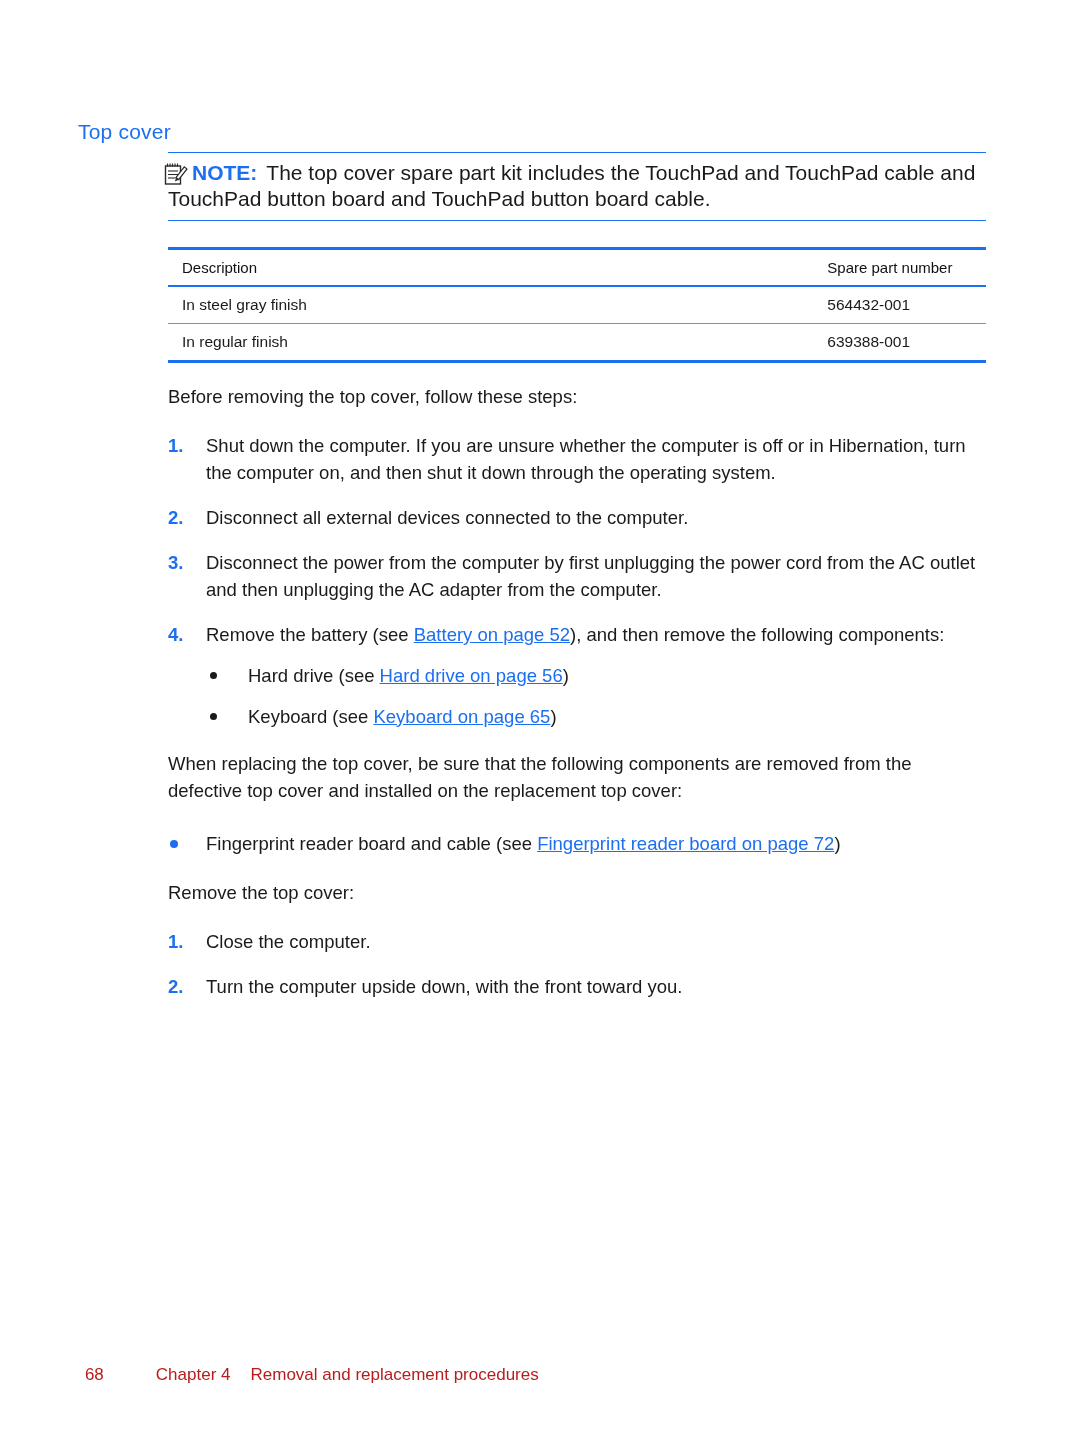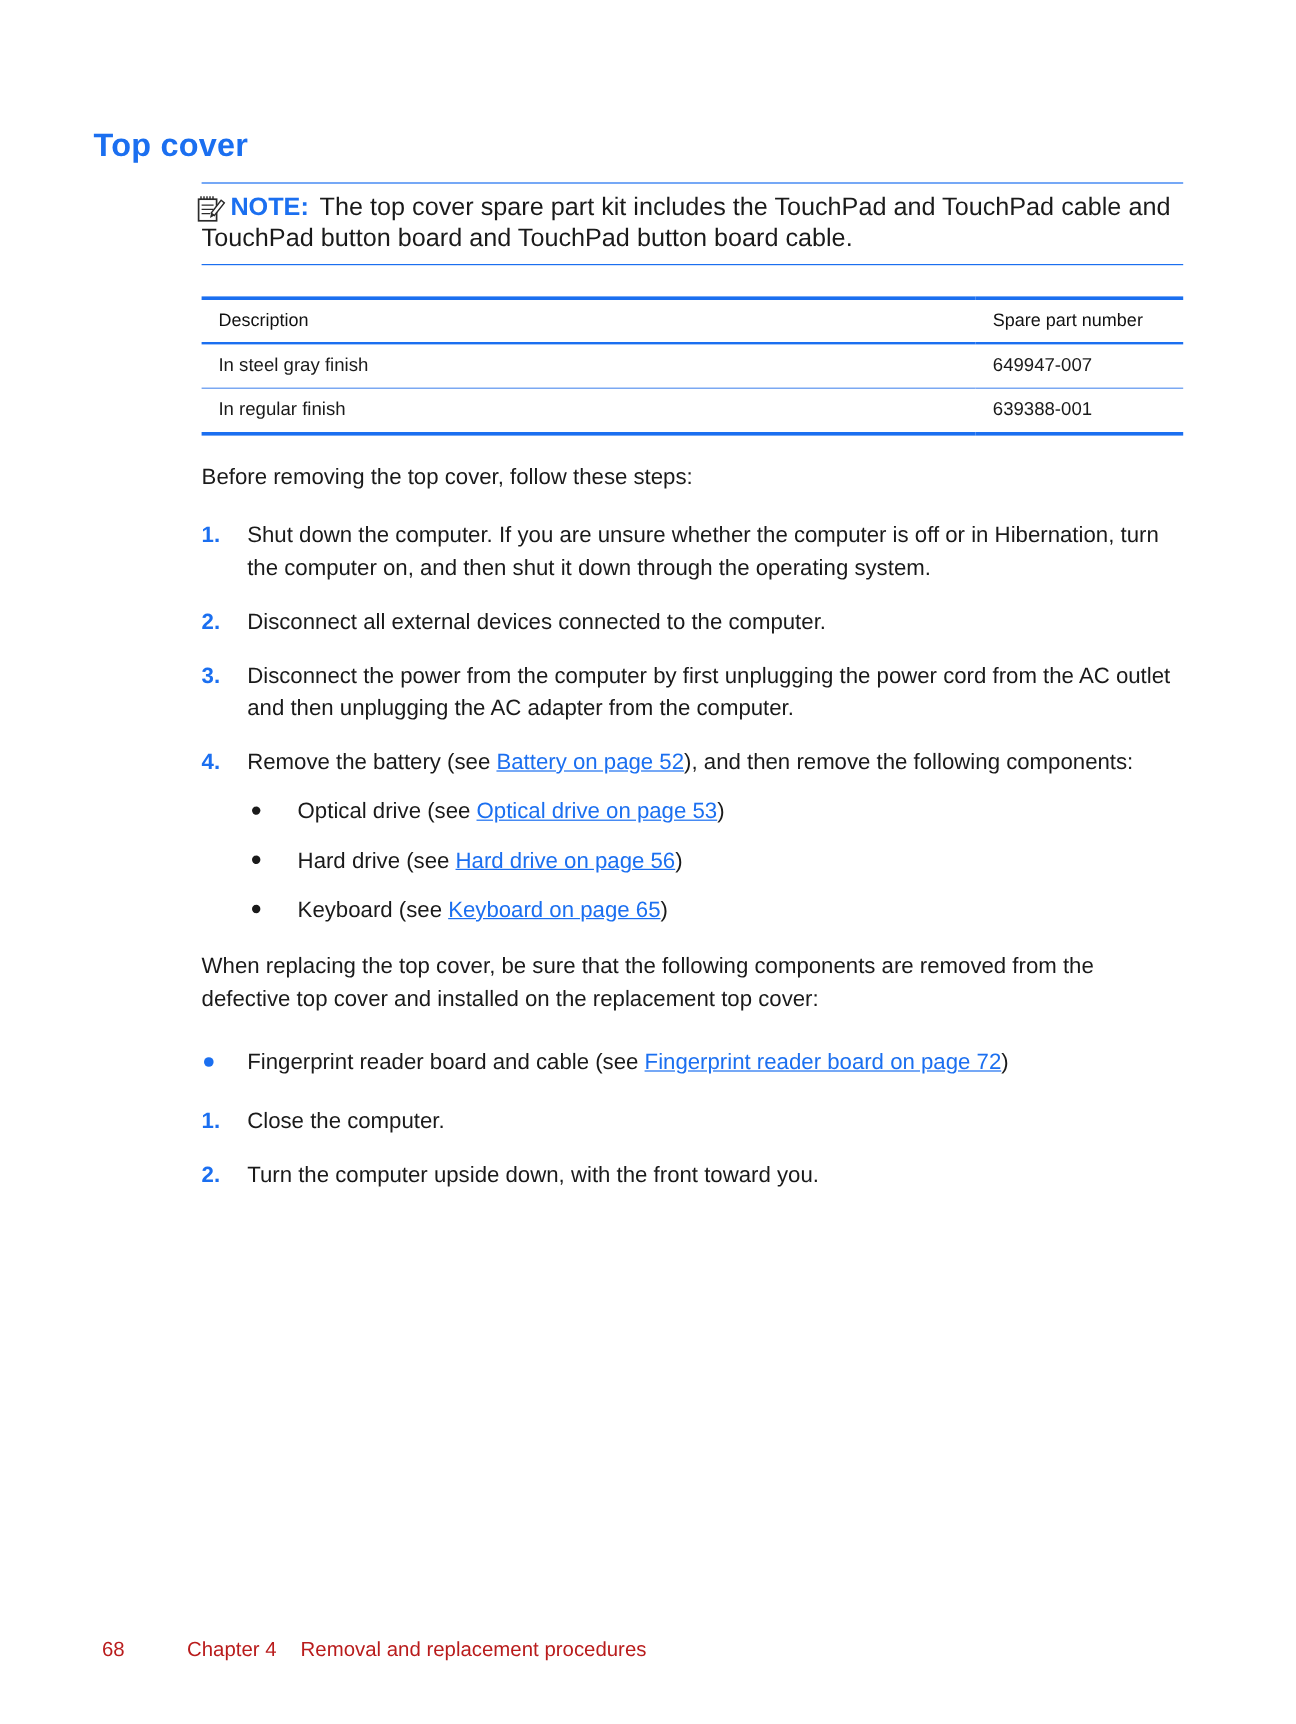--- a/index.html
+++ b/index.html
@@ -18,23 +18,23 @@
 
   .page {
     position: absolute;
     inset: 0;
   }
 
   
   .page-heading {
     position: absolute;
     left: 78px;
-    top: 88px;
-    font-size: 27px;
-    font-weight: bold;
+    top: 106px;
+    font-size: 21px;
+    font-weight: normal;
     color: #1b6ff0;
     letter-spacing: 0.2px;
   }
 
   
   .content {
     position: absolute;
     left: 168px;
     top: 152px;
     width: 818px;
@@ -218,21 +218,21 @@
     <table class="parts-table">
       <thead>
         <tr>
           <th class="col-desc">Description</th>
           <th class="col-spn">Spare part number</th>
         </tr>
       </thead>
       <tbody>
         <tr>
           <td>In steel gray finish</td>
-          <td>649947-007</td>
+          <td>564432-001</td>
         </tr>
         <tr>
           <td>In regular finish</td>
           <td>639388-001</td>
         </tr>
       </tbody>
     </table>
 
     <p class="para">Before removing the top cover, follow these steps:</p>
 
@@ -252,24 +252,20 @@
         <span class="num">3.</span>
         <span>Disconnect the power from the computer by first unplugging the power cord from the AC outlet and then unplugging the AC adapter from the computer.</span>
       </div>
 
       <div class="oitem">
         <span class="num">4.</span>
         <span>Remove the battery (see </span><a class="xref" href="#">Battery on page 52</a><span>), and then remove the following components:</span>
       </div>
 
       <div class="blist blist-indent">
-        <div class="bitem">
-          <span class="dot"></span>
-          <span>Optical drive (see </span><a class="xref" href="#">Optical drive on page 53</a><span>)</span>
-        </div>
         <div class="bitem">
           <span class="dot"></span>
           <span>Hard drive (see </span><a class="xref" href="#">Hard drive on page 56</a><span>)</span>
         </div>
         <div class="bitem">
           <span class="dot"></span>
           <span>Keyboard (see </span><a class="xref" href="#">Keyboard on page 65</a><span>)</span>
         </div>
       </div>
 
@@ -277,20 +273,21 @@
 
     <p class="para">When replacing the top cover, be sure that the following components are removed from the defective top cover and installed on the replacement top cover:</p>
 
     <div class="blist blist-flush">
       <div class="bitem">
         <span class="dot"></span>
         <span>Fingerprint reader board and cable (see </span><a class="xref" href="#">Fingerprint reader board on page 72</a><span>)</span>
       </div>
     </div>
 
+    <p class="para tight">Remove the top cover:</p>
 
     <div class="olist">
       <div class="oitem">
         <span class="num">1.</span>
         <span>Close the computer.</span>
       </div>
       <div class="oitem">
         <span class="num">2.</span>
         <span>Turn the computer upside down, with the front toward you.</span>
       </div>

